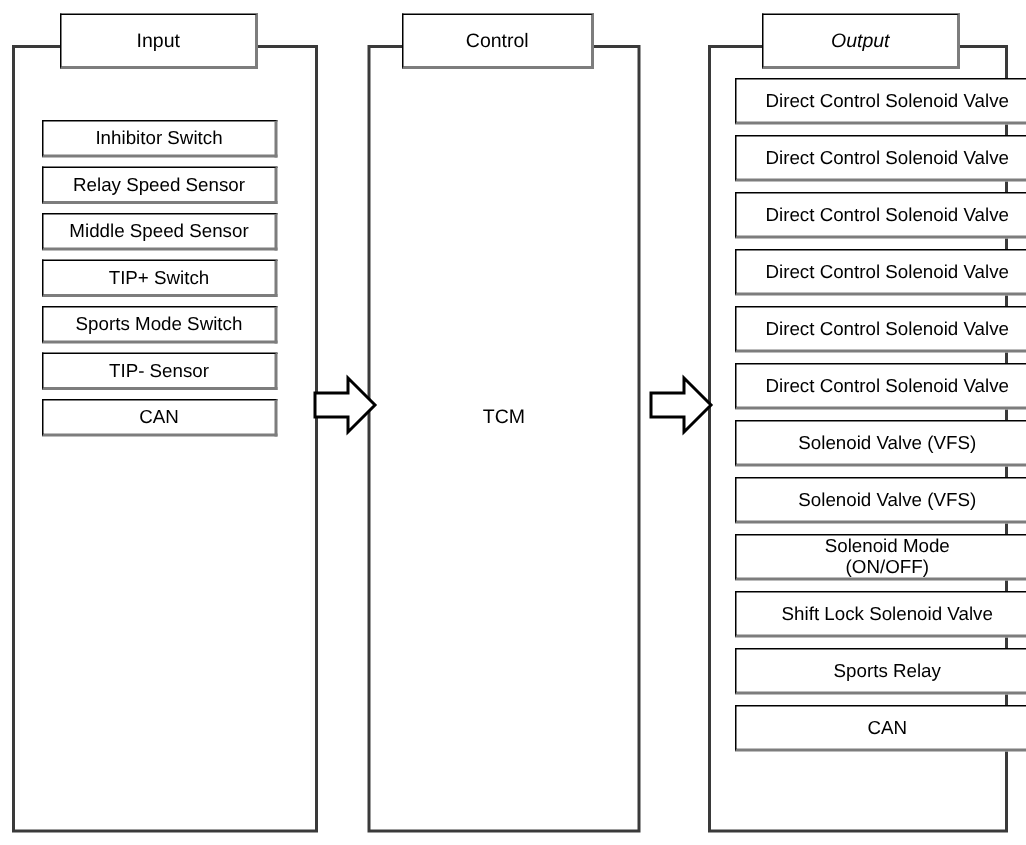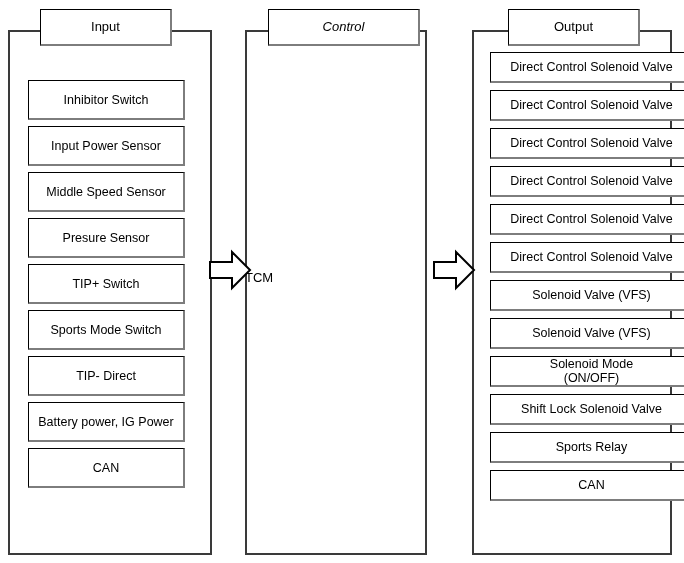--- a/index.html
+++ b/index.html
@@ -43,22 +43,22 @@
     border-right-width: 2px;
     border-bottom-width: 2px;
     display: flex;
     align-items: center;
     justify-content: center;
     font-size: 13px;
     line-height: 1.15;
     z-index: 5;
   }
   #tab-input   { left: 40px;  top: 9px; width: 132px; height: 37px; }
-  #tab-control { left: 268px; top: 9px; width: 152px; height: 37px; font-style: italic; }
-  #tab-output  { left: 508px; top: 9px; width: 132px; height: 37px; }
+  #tab-control { left: 268px; top: 9px; width: 128px; height: 37px; }
+  #tab-output  { left: 508px; top: 9px; width: 132px; height: 37px; font-style: italic; }
 
   
   .items {
     position: absolute;
     box-sizing: border-box;
   }
   #items-input  { left: 28px;  top: 80px;  width: 157px; }
   #items-output { left: 490px; top: 52px;  width: 204px; }
 
   .item-box {
@@ -66,37 +66,38 @@
     background: #ffffff;
     border: 1px solid #000000;
     border-right: 2px solid #7d7d7d;
     border-bottom: 2px solid #7d7d7d;
     display: flex;
     align-items: center;
     justify-content: center;
     text-align: center;
     font-size: 12.5px;
     line-height: 1.12;
-    height: 40px;
+    height: 25px;
     margin-bottom: 6px;
     padding: 0 2px;
     white-space: pre-line;
   }
   #items-output .item-box {
     height: 31px;
     margin-bottom: 7px;
     font-size: 12.5px;
   }
 
   
   #tcm-label {
     position: absolute;
     left: 245px;
     top: 270px;
     width: 182px;
+    text-align: center;
     font-size: 13px;
     z-index: 3;
   }
 
   
   .flow-arrow {
     position: absolute;
     z-index: 6;
   }
   #arrow-input-control  { left: 208px; top: 248px; width: 44px; height: 44px; }
@@ -110,27 +111,25 @@
   <div class="column" id="col-input"></div>
   <div class="column" id="col-control"></div>
   <div class="column" id="col-output"></div>
 
   <div class="header-tab" id="tab-input">Input</div>
   <div class="header-tab" id="tab-control">Control</div>
   <div class="header-tab" id="tab-output">Output</div>
 
   <div class="items" id="items-input">
       <div class="item-box">Inhibitor Switch</div>
-      <div class="item-box">Input Power Sensor</div>
+      <div class="item-box">Relay Speed Sensor</div>
       <div class="item-box">Middle Speed Sensor</div>
-      <div class="item-box">Presure Sensor</div>
       <div class="item-box">TIP+ Switch</div>
       <div class="item-box">Sports Mode Switch</div>
-      <div class="item-box">TIP- Direct</div>
-      <div class="item-box">Battery power, IG Power</div>
+      <div class="item-box">TIP- Sensor</div>
       <div class="item-box">CAN</div>
     </div>
 
   <div id="tcm-label">TCM</div>
 
   <div class="items" id="items-output">
       <div class="item-box">Direct Control Solenoid Valve</div>
       <div class="item-box">Direct Control Solenoid Valve</div>
       <div class="item-box">Direct Control Solenoid Valve</div>
       <div class="item-box">Direct Control Solenoid Valve</div>

